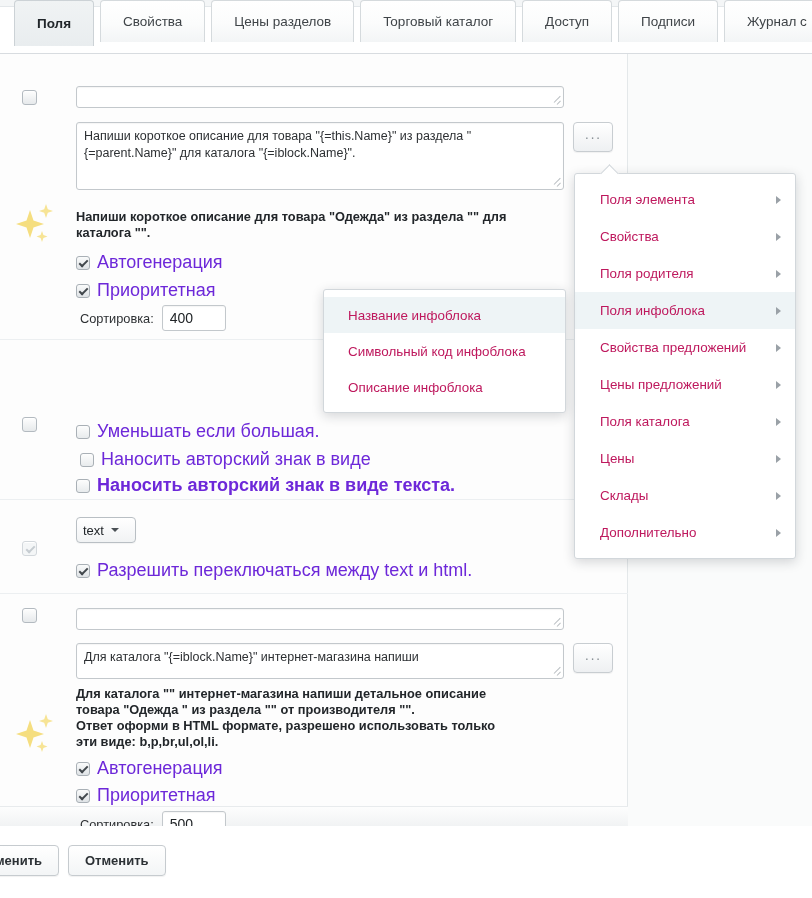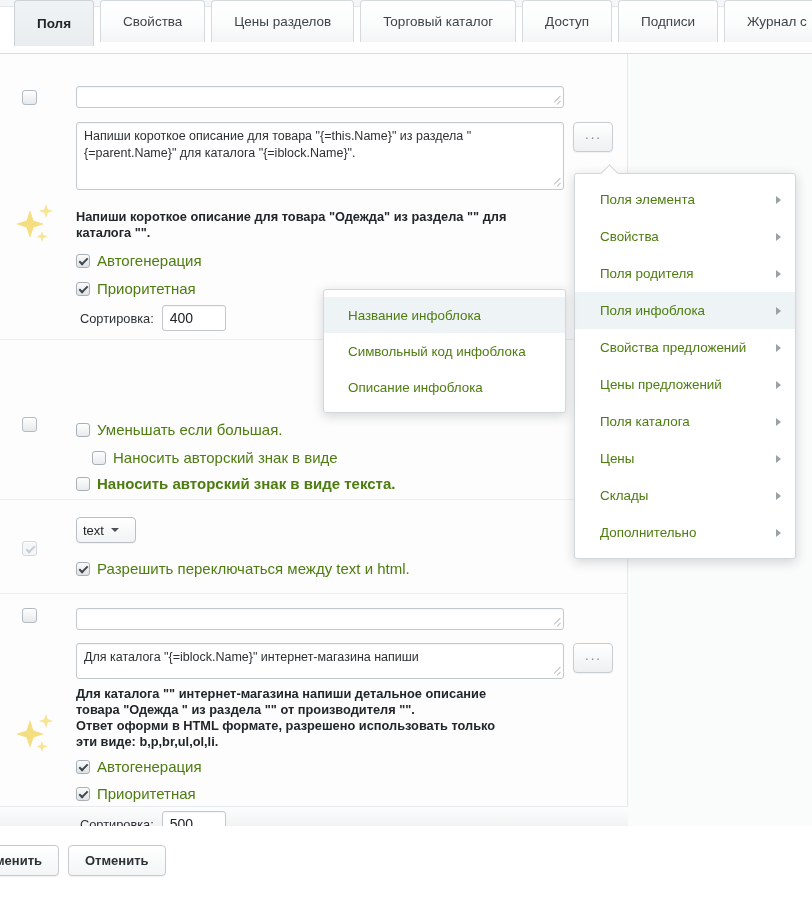--- a/index.html
+++ b/index.html
@@ -150,21 +150,21 @@
     border-radius: 3px;
     background: linear-gradient(to bottom,#fafbfb,#dfe3e6);
     position: relative;
   }
   .cb.checked::after{
     content:""; position:absolute; left:2px; top:3px; width:7px; height:3px;
     border-left: 2px solid #42484d; border-bottom: 2px solid #42484d;
     transform: rotate(-45deg);
   }
   .cb.empty { background: linear-gradient(to bottom,#fdfdfd,#e8ebed); }
-  .cb-label { font-size: 15px; color: #4d7c0f; white-space: nowrap; }
+  .cb-label { font-size: 18px; color: #6d28d9; white-space: nowrap; }
 
   .sortrow { position: absolute; display: flex; align-items: center; gap: 8px; }
   .sortlabel { font-size: 12.8px; color: #2d3033; }
   .sortinput {
     width: 64px; height: 26px;
     border: 1px solid #c3c8cc; border-radius: 3px;
     background: #fff; font-size: 14px; color: #202427;
     padding: 0 7px;
     font-family: "Liberation Sans","DejaVu Sans",sans-serif;
     box-shadow: inset 0 1px 1px rgba(0,0,0,.04);
@@ -190,21 +190,21 @@
     border-radius: 3px;
     box-shadow: 0 3px 12px rgba(20,30,40,.18);
     padding: 7px 0;
     z-index: 40;
   }
   .menu-item {
     height: 37px;
     display: flex; align-items: center;
     padding: 0 16px 0 25px;
     font-size: 13.4px;
-    color: #4d7c0f;
+    color: #be185d;
     white-space: nowrap;
     cursor: pointer;
     position: relative;
   }
   .menu-item.hover { background: #eef4f6; }
   .menu-arrow {
     position: absolute; right: 14px;
     width: 0; height: 0;
     border-top: 4px solid transparent;
     border-bottom: 4px solid transparent;
@@ -315,21 +315,21 @@
     </div>
 
     <div class="row" style="top:286px; height:160px;">
       <div class="row-inner">
         <div class="lead-check" style="top:77px;"></div>
 
         <div class="cb-line" style="left:76px; top:81px;">
           <span class="cb empty"></span>
           <span class="cb-label">Уменьшать если большая.</span>
         </div>
-        <div class="cb-line" style="left:92px; top:109px;">
+        <div class="cb-line" style="left:80px; top:109px;">
           <span class="cb empty"></span>
           <span class="cb-label">Наносить авторский знак в виде</span>
         </div>
         <div class="cb-line" style="left:76px; top:135px;font-weight:bold;">
           <span class="cb empty"></span>
           <span class="cb-label">Наносить авторский знак в виде текста.</span>
         </div>
       </div>
     </div>
 

